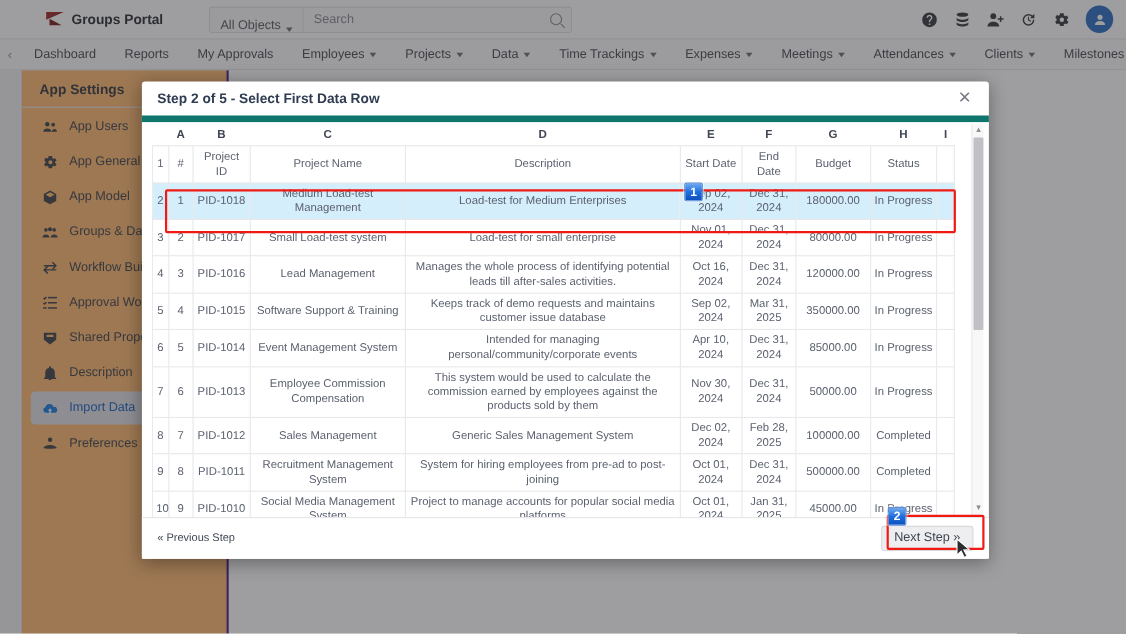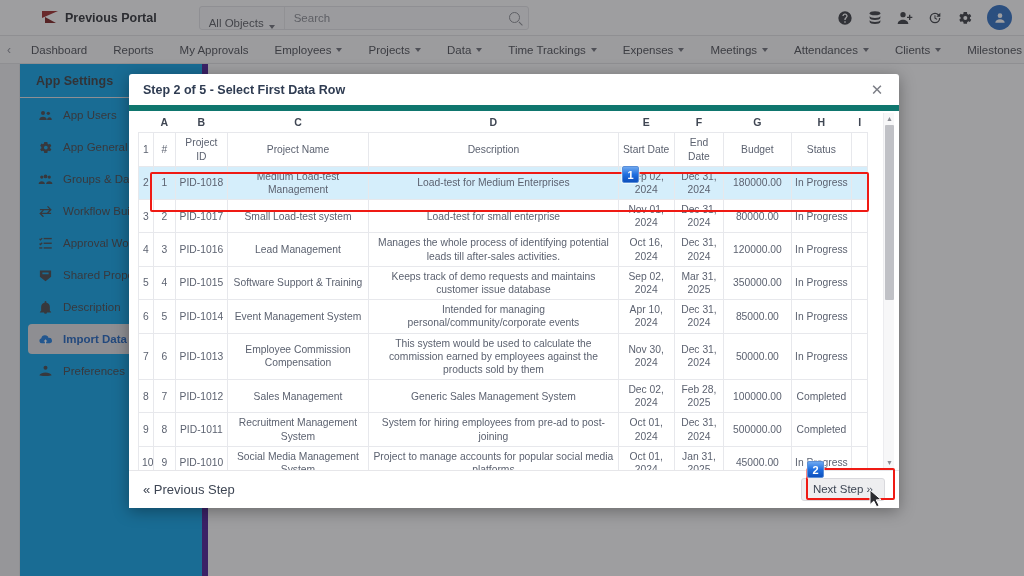--- a/index.html
+++ b/index.html
@@ -83,34 +83,34 @@
   }
   .nav-arrow{ width:18px; text-align:center; color:#90929a; font-size:12px; flex:none;}
   .nav-item{ display:flex;align-items:center;gap:5px; padding:0 13px; white-space:nowrap; }
   .nav-item .caret{ border-top-color:#70727a; }
 
   .workarea{ position:absolute; left:0; top:64px; width:1024px; height:512px; background:#ffffff; display:flex;}
   .lsidebar{
     width:20px; background:#f1f1f3; border-right:1px solid #e3e3e6; flex:none;
   }
   .sidebar{
-    width:188px; background:#0ea5e9; border-right:6px solid #4c1d95; flex:none;
+    width:188px; background:#fdba74; border-right:2px solid #4c1d95; flex:none;
     padding-top:0;
   }
   .sb-title{
     height:34px; display:flex; align-items:center; padding-left:16px;
     font-size:12.5px; color:#3a3c41; font-weight:600;
     border-bottom:1px solid #e4e4e7;
   }
   .sb-item{
     height:30px; display:flex; align-items:center; gap:10px;
     margin:2px 8px; padding-left:10px; border-radius:4px;
     font-size:11.5px; color:#45474d; white-space:nowrap; overflow:hidden;
   }
-  .sb-item.sel{ background:#e2e2e6; color:#1f64c0; font-weight:700;}
+  .sb-item.sel{ background:#e2e2e6; color:#1f64c0; font-weight:400;}
   .sb-ico{ width:15px;height:15px;flex:none;display:flex;align-items:center;justify-content:center;}
   .sb-ico svg{ width:15px;height:15px; fill:#44464c; }
   .sb-item.sel .sb-ico svg{ fill:#1f7fe0; }
   .content{ flex:1; background:#ffffff; }
 
   
   #overlay{ position:absolute; inset:0; background:rgba(40,40,44,0.45); }
 
   
   #modal{
@@ -188,40 +188,40 @@
   .vscroll .up{top:0;} .vscroll .down{bottom:0;}
   .vthumb{
     position:absolute; left:1px; top:12px; width:9px; height:175px;
     background:#c0c1c6; border-radius:1px;
   }
 
   .m-foot{
     height:38px; flex:none; display:flex; align-items:center;
     padding:0 14px; border-top:1px solid #e6e6e9; background:#fff;
   }
-  .prev-step{ font-size:13px; color:#3e4654; }
+  .prev-step{ font-size:10px; color:#3e4654; }
   .next-step{
     margin-left:auto; font-size:11.5px; color:#3e4654;
     background:#eeeef0; border:1px solid #d9d9dd; border-radius:3px;
     padding:5px 11px; line-height:1;
   }
 
   
   #cursor{ position:absolute; left:869px; top:489px; width:14px; height:20px; }
 </style>
 </head>
 <body>
 
 <div id="app">
 
   <div class="topbar">
 
     <div class="portal">
       <div class="portal-ico"></div>
-      <div class="portal-name">Previous Portal</div>
+      <div class="portal-name">Groups Portal</div>
     </div>
 
     <div class="searchgrp">
       <div class="allobj">
         <span>All Objects</span>
         <span class="caret"></span>
       </div>
       <input class="searchbox" placeholder="Search" style="">
       <span class="search-ico"></span>
     </div>
@@ -335,20 +335,28 @@
         <span class="sb-ico">
             <svg viewBox="0 0 24 24">
               <path d="M19.4 13a7.8 7.8 0 000-2l2-1.6-2-3.4-2.4 1a7.6 7.6 0 00-1.7-1L15 3H9.9l-.3 2.6c-.6.2-1.2.6-1.7 1l-2.4-1-2 3.4L5.4 11a7.8 7.8 0 000 2l-2 1.6 2 3.4 2.4-1c.5.4 1.1.8 1.7 1l.4 2.6h5.1l.3-2.6c.6-.2 1.2-.6 1.7-1l2.4 1 2-3.4-1.9-1.6zM12.5 15a3 3 0 110-6 3 3 0 010 6z"></path>
             </svg>
           </span>
         <span>App General Settings</span>
       </div>
       <div class="sb-item">
         <span class="sb-ico">
             <svg viewBox="0 0 24 24">
+              <path d="M12 2l9 5v10l-9 5-9-5V7l9-5zm0 2.3L5.5 8 12 11.6 18.5 8 12 4.3z"></path>
+            </svg>
+          </span>
+        <span>App Model</span>
+      </div>
+      <div class="sb-item">
+        <span class="sb-ico">
+            <svg viewBox="0 0 24 24">
               <circle cx="6" cy="8" r="2.6"></circle>
               <circle cx="12" cy="7" r="3"></circle>
               <circle cx="18" cy="8" r="2.6"></circle>
               <path d="M1 19c0-2.8 2.2-4.3 5-4.3s5 1.5 5 4.3H1z"></path>
               <path d="M13 19c0-2.8 2.2-4.3 5-4.3s5 1.5 5 4.3H13z"></path>
             </svg>
           </span>
         <span>Groups &amp; Data Access</span>
       </div>
       <div class="sb-item">

